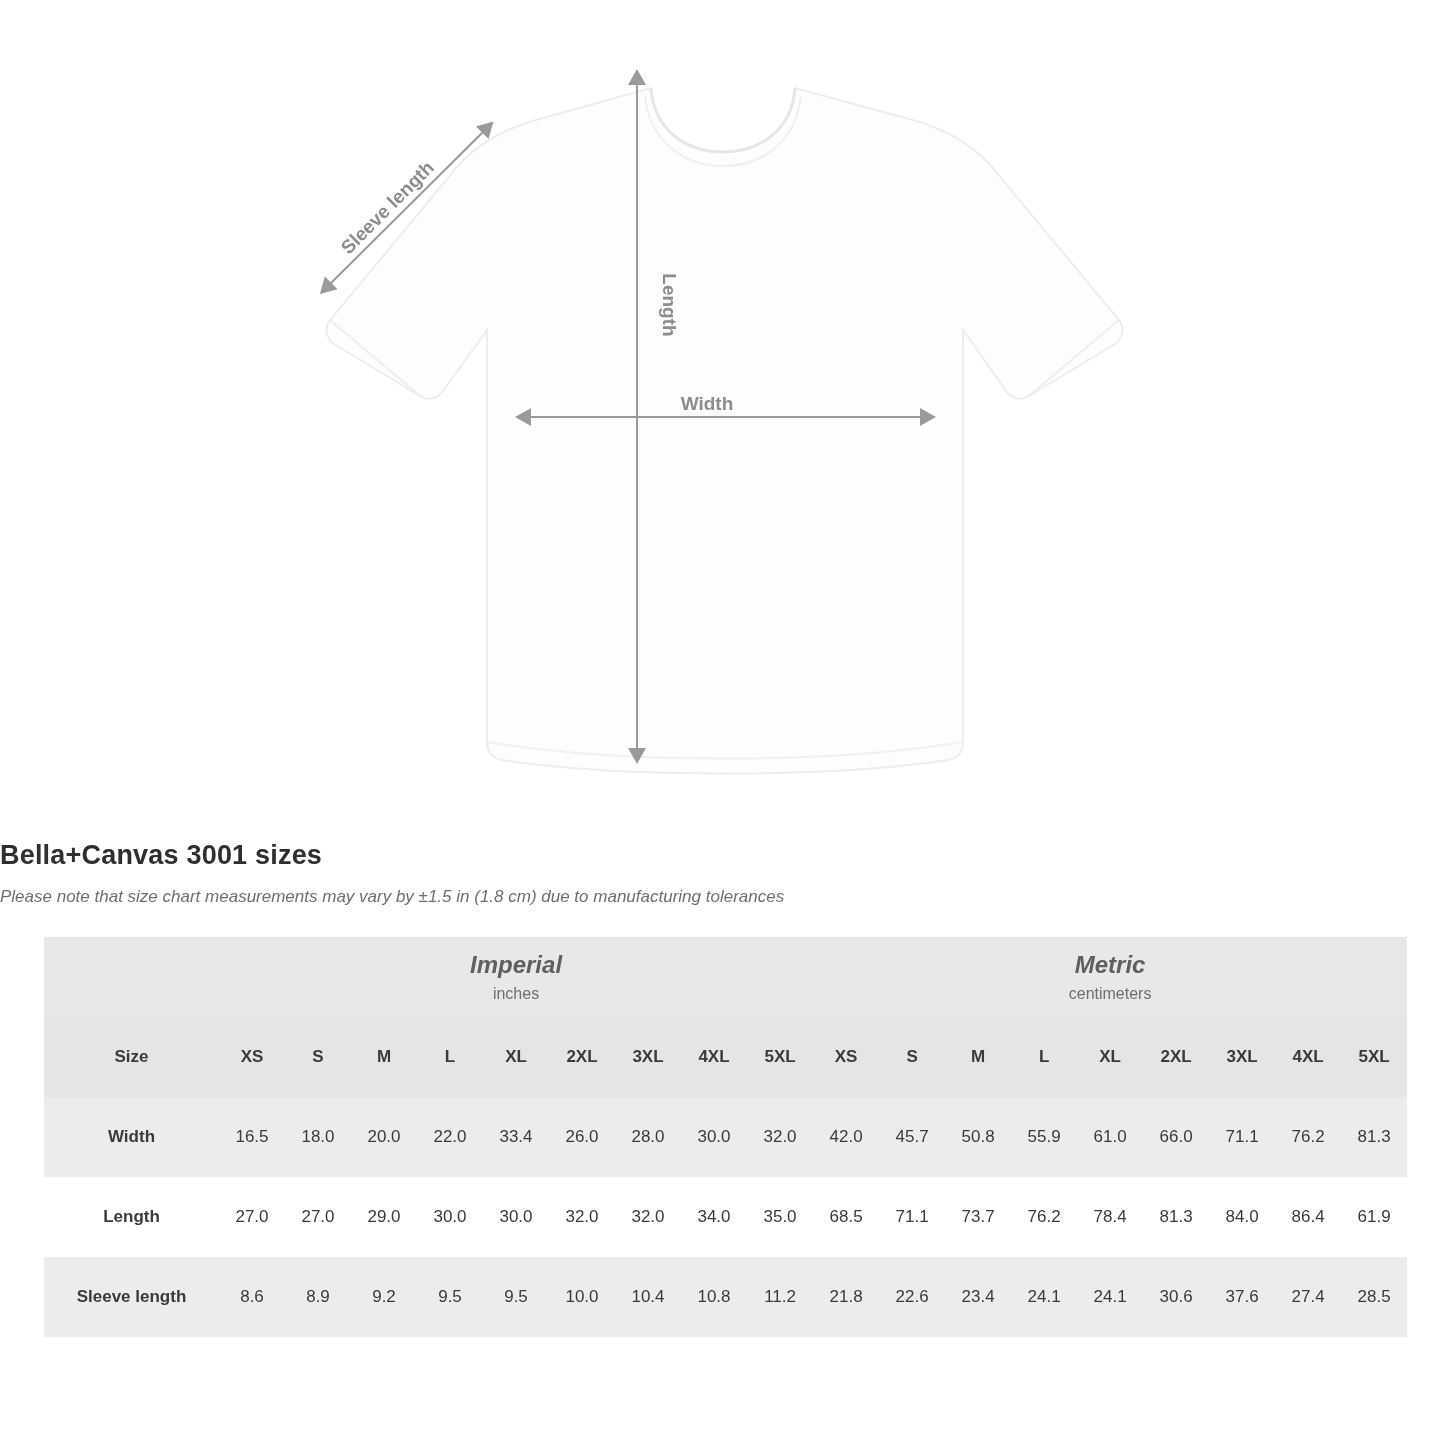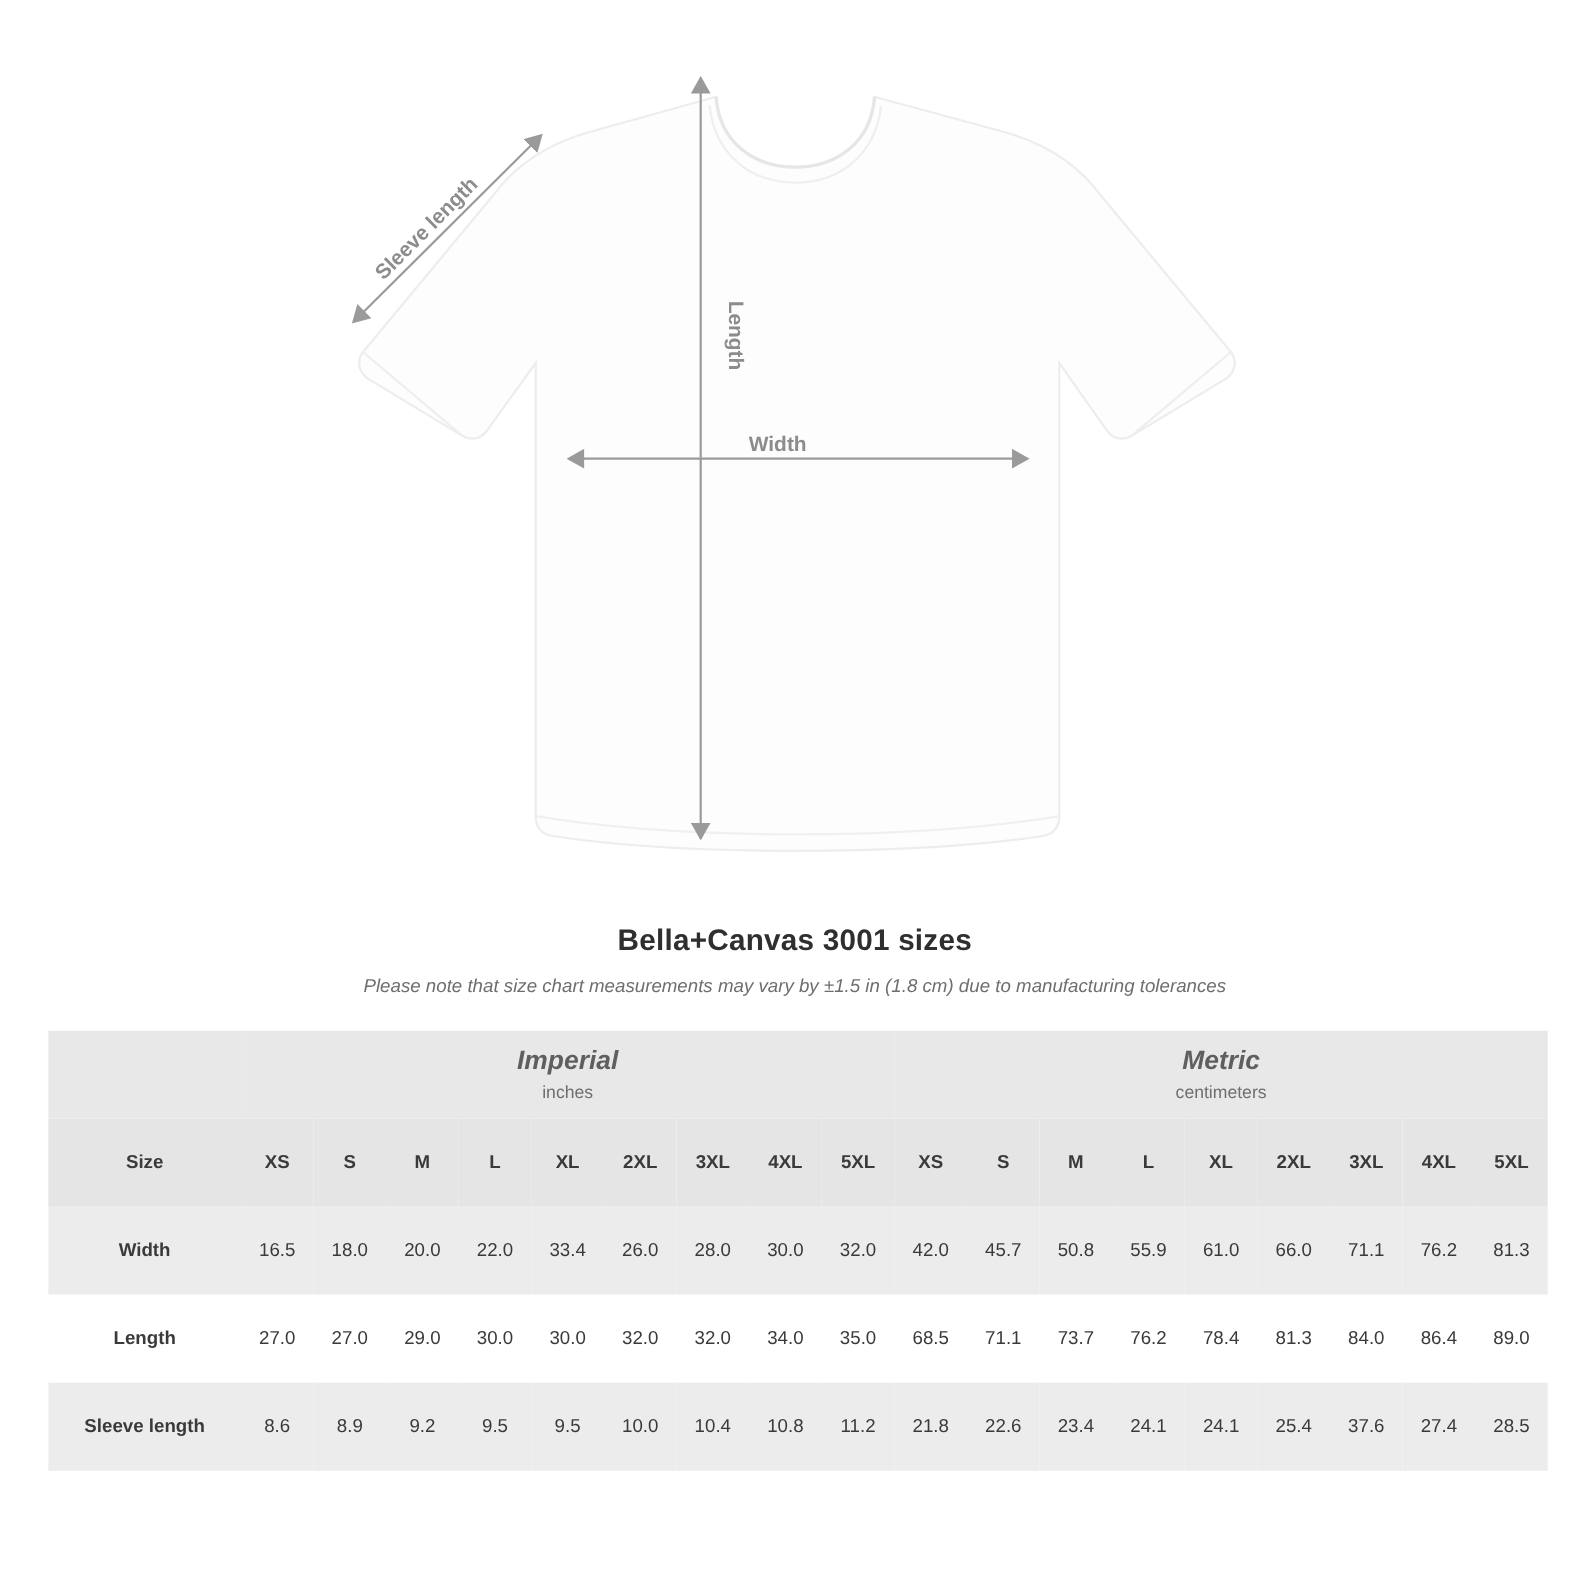--- a/index.html
+++ b/index.html
@@ -28,21 +28,20 @@
     height: 820px;
   }
   .illustration svg {
     position: absolute;
     top: 0;
     left: 0;
   }
 
   
   .title-block {
-    text-align: center;
     margin-top: 20px;
   }
   .chart-title {
     font-size: 27px;
     font-weight: bold;
     color: #2f2f2f;
     letter-spacing: 0.2px;
   }
   .chart-note {
     font-size: 17px;
@@ -262,40 +261,40 @@
           <td>34.0</td>
           <td>35.0</td>
           <td>68.5</td>
           <td>71.1</td>
           <td>73.7</td>
           <td>76.2</td>
           <td>78.4</td>
           <td>81.3</td>
           <td>84.0</td>
           <td>86.4</td>
-          <td>89.0</td>
+          <td>61.9</td>
         </tr>
 
         <tr class="row-even">
           <td class="rowlabel">Sleeve length</td>
           <td>8.6</td>
           <td>8.9</td>
           <td>9.2</td>
           <td>9.5</td>
           <td>9.5</td>
           <td>10.0</td>
           <td>10.4</td>
           <td>10.8</td>
           <td>11.2</td>
           <td>21.8</td>
           <td>22.6</td>
           <td>23.4</td>
           <td>24.1</td>
           <td>24.1</td>
-          <td>25.4</td>
+          <td>30.6</td>
           <td>37.6</td>
           <td>27.4</td>
           <td>28.5</td>
         </tr>
       </tbody>
     </table>
   </div>
 
 </div>
 

